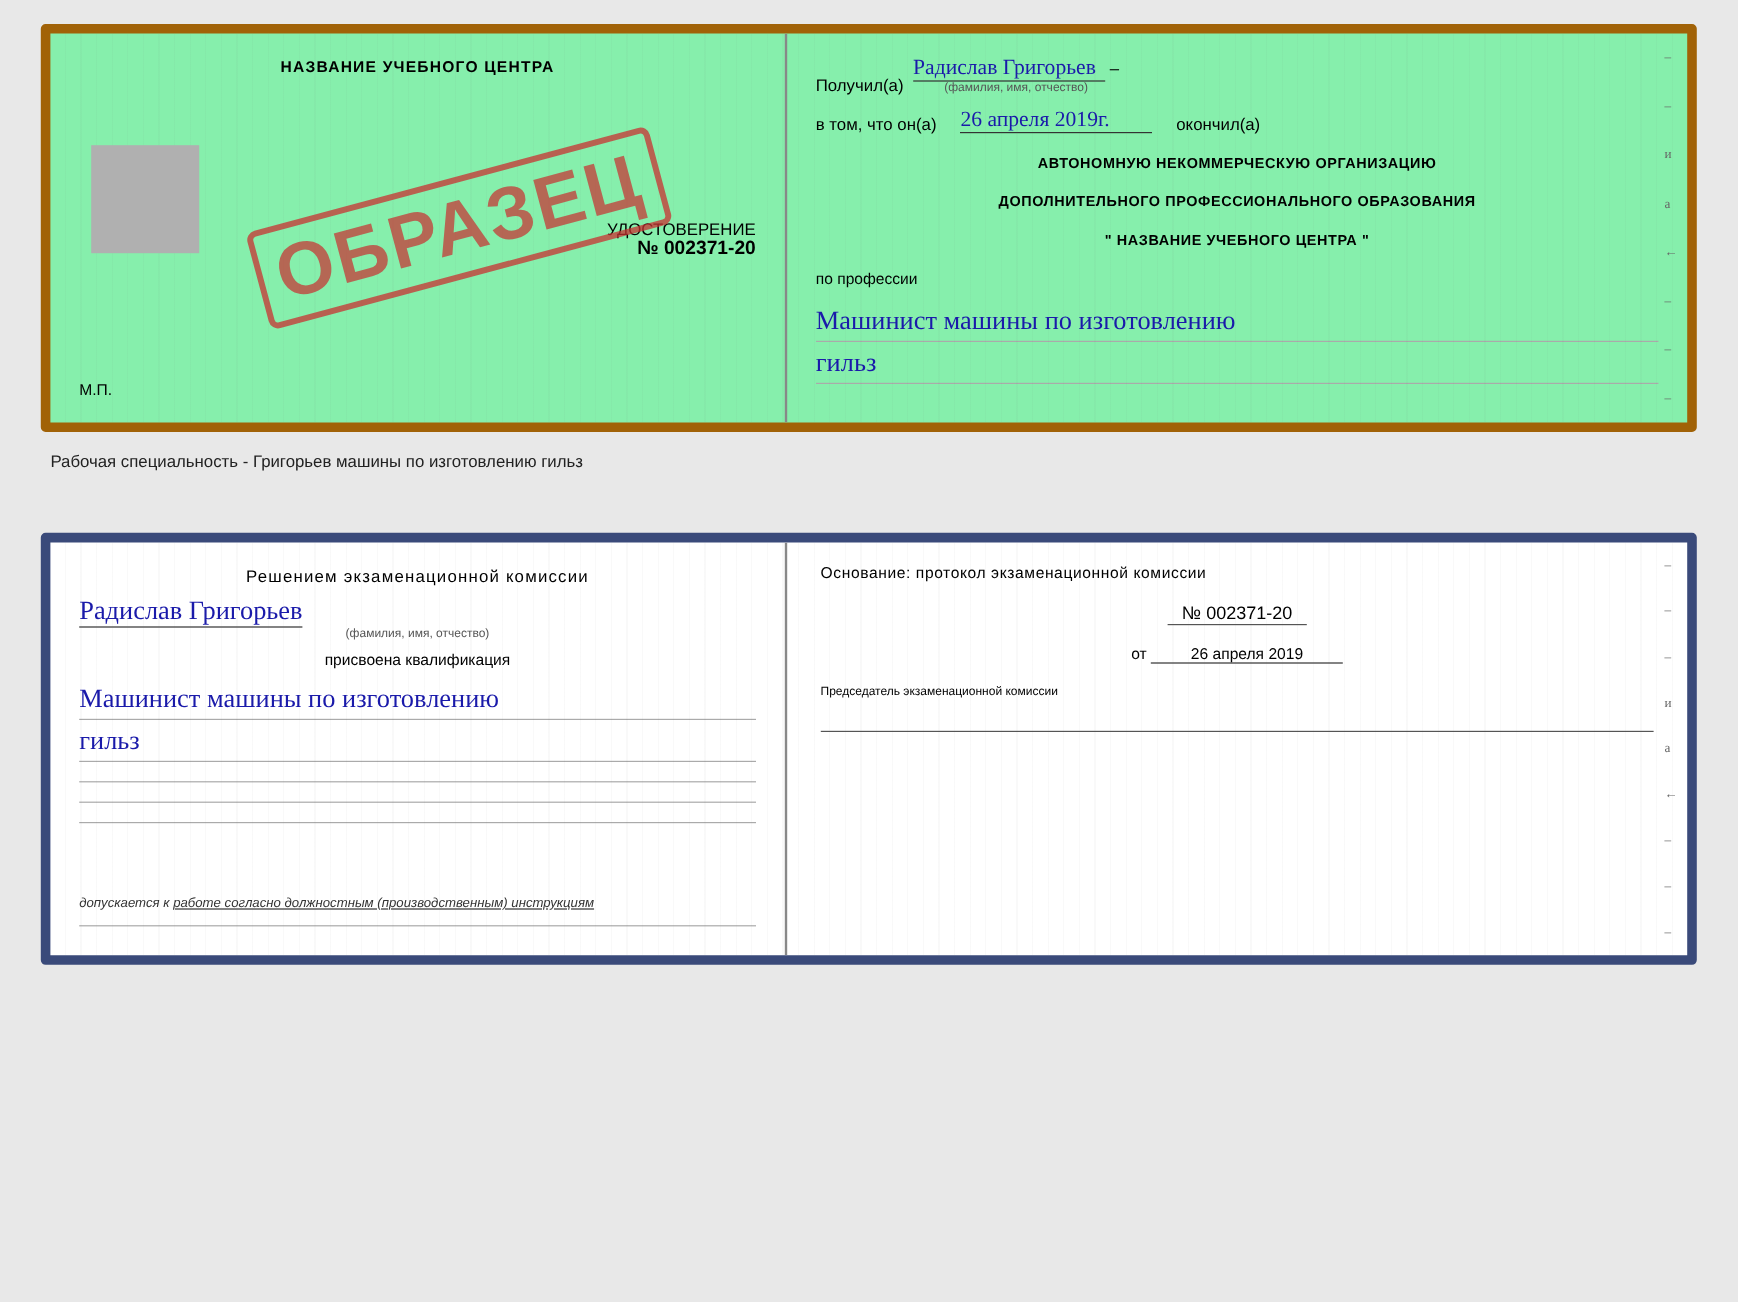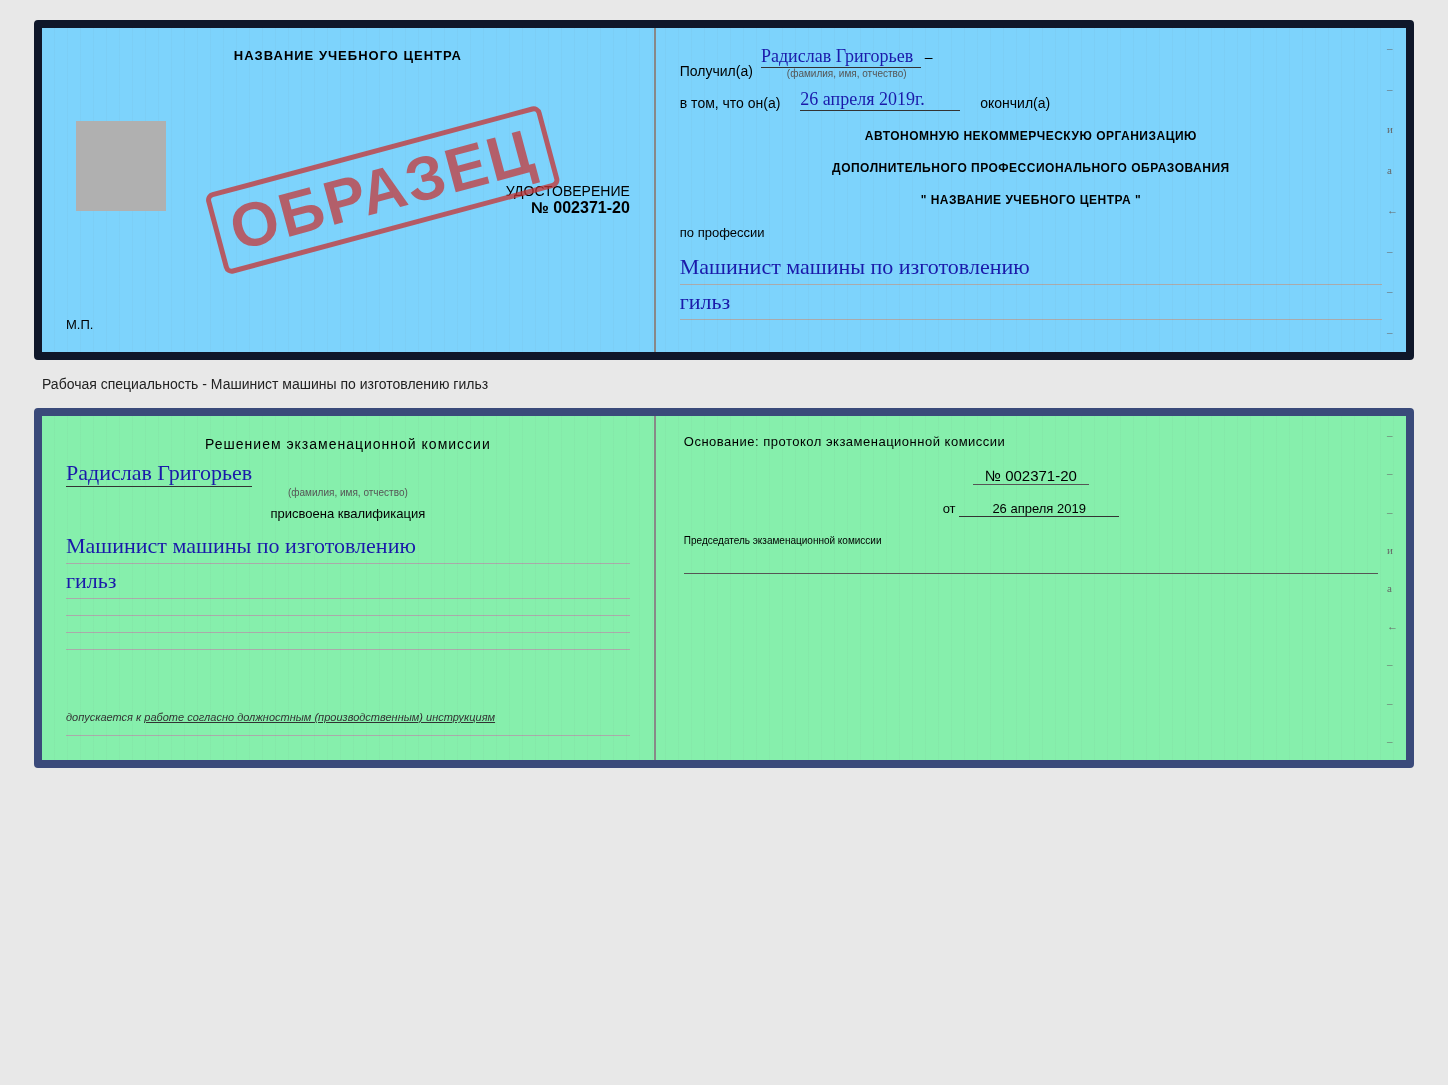--- a/index.html
+++ b/index.html
@@ -19,22 +19,22 @@
       display: flex;
       flex-direction: column;
       gap: 16px;
       width: 100%;
       max-width: 1380px;
     }
 
     
     .top-doc {
       display: flex;
-      background: #7dd3fc;
-      border: 8px solid #0f172a;
+      background: #86efac;
+      border: 8px solid #a16207;
       border-radius: 4px;
       min-height: 340px;
       position: relative;
       overflow: hidden;
     }
 
     .top-doc::before {
       content: '';
       position: absolute;
       top: 0; left: 0; right: 0; bottom: 0;
@@ -214,26 +214,27 @@
       font-size: 14px;
       font-family: Arial, sans-serif;
       color: #222;
       align-self: flex-start;
       padding-left: 8px;
     }
 
     
     .bottom-doc {
       display: flex;
-      background: #86efac;
+      background: #ffffff;
       border: 8px solid #3a4a7a;
       border-radius: 4px;
       min-height: 360px;
       position: relative;
       overflow: hidden;
+      margin-top: 36px;
     }
 
     .bottom-doc::before {
       content: '';
       position: absolute;
       top: 0; left: 0; right: 0; bottom: 0;
       background: repeating-linear-gradient(
         90deg,
         transparent,
         transparent 12px,
@@ -421,21 +422,21 @@
       <span>–</span>
       <span>и</span>
       <span>а</span>
       <span>←</span>
       <span>–</span>
       <span>–</span>
       <span>–</span>
     </div>
   </div>
 
-  <div class="separator-label">Рабочая специальность - Машинист машины по изготовлению гильз</div>
+  <div class="separator-label">Рабочая специальность - Григорьев машины по изготовлению гильз</div>
 
   <div class="bottom-doc">
 
     <div class="bottom-left">
       <div class="decision-title">Решением  экзаменационной  комиссии</div>
 
       <div>
         <div class="handwritten-large underline-text">Радислав Григорьев</div>
         <div class="fio-subtext">(фамилия, имя, отчество)</div>
       </div>

